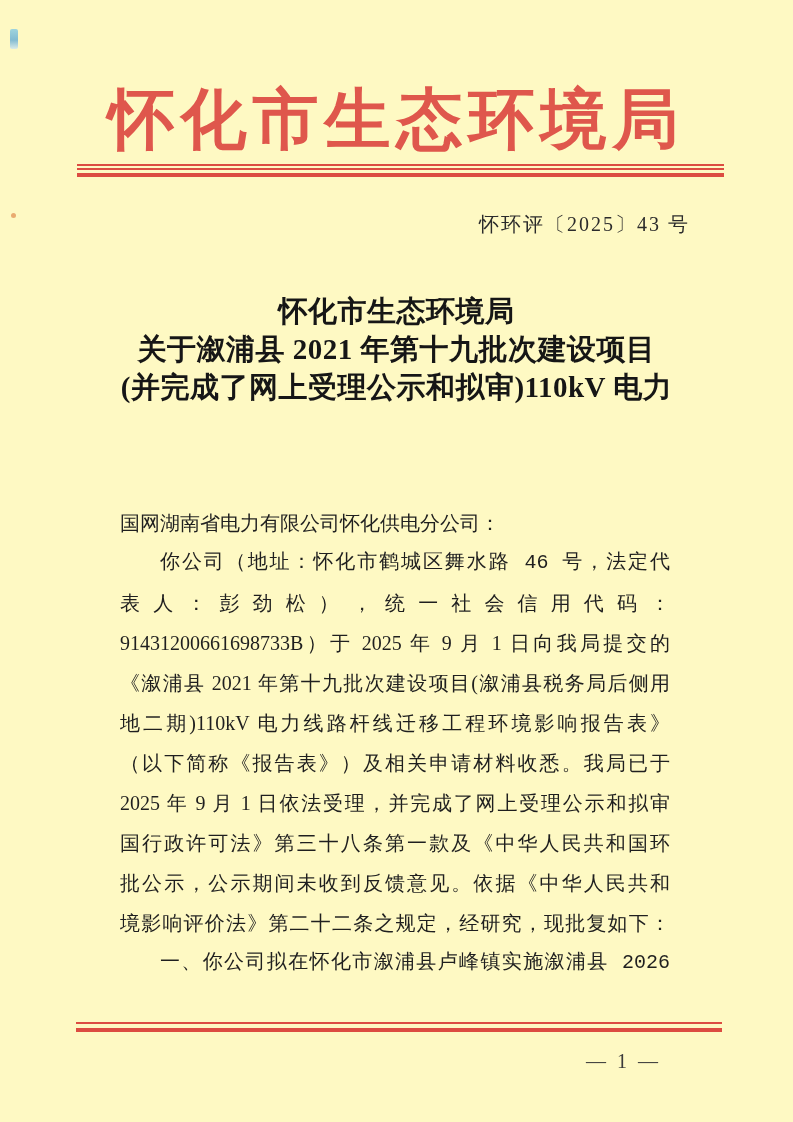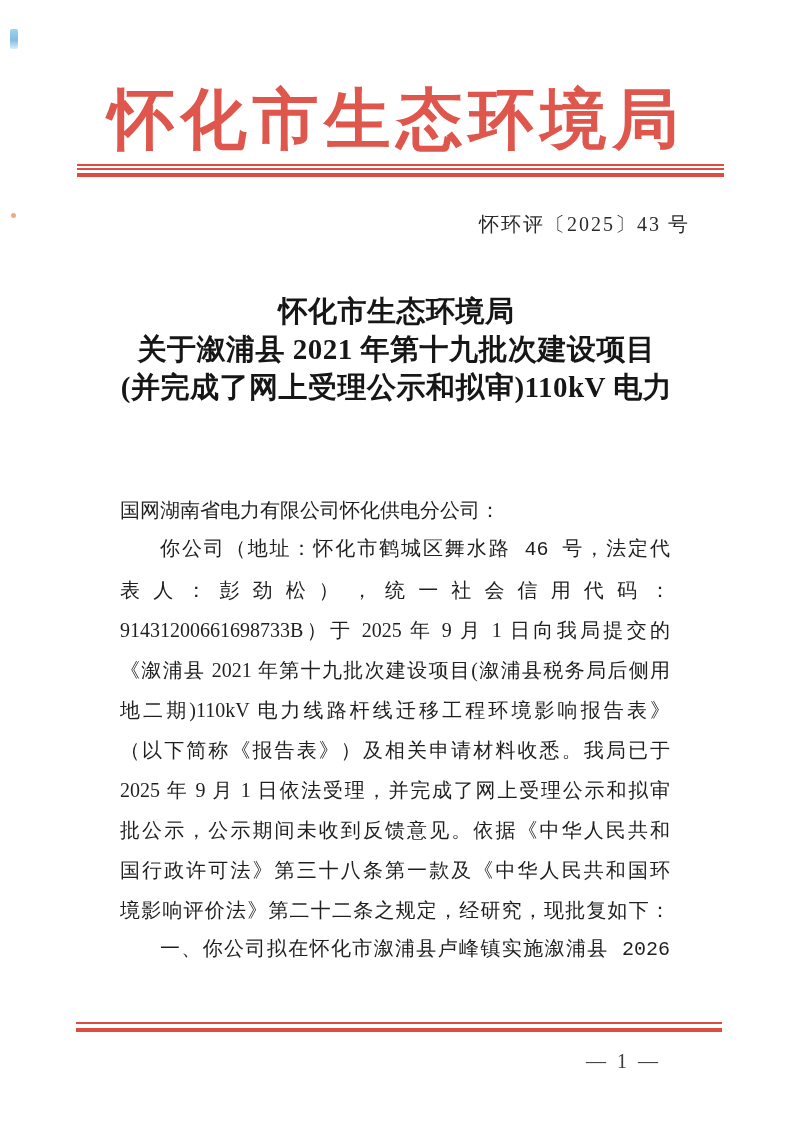--- a/index.html
+++ b/index.html
@@ -6,21 +6,21 @@
     margin: 0;
     padding: 0;
     background: #9a9a9a;
     font-family: "Liberation Serif", "DejaVu Serif", serif;
   }
   .page {
     position: relative;
     width: 793px;
     height: 1122px;
     margin: 0 auto;
-    background: #ffffff;
+    background: #fef9c3;
     overflow: hidden;
     color: #1f1f1f;
   }
 
   
   .agency-title {
     position: absolute;
     top: 84px;
     left: 0;
     width: 100%;
@@ -62,21 +62,21 @@
     font-size: 29px;
     font-weight: bold;
     line-height: 38px;
     color: #161616;
     letter-spacing: 0.5px;
   }
 
   
   .body-text {
     position: absolute;
-    top: 490px;
+    top: 503px;
     left: 120px;
     width: 550px;
     font-size: 20px;
     line-height: 40px;
     color: #1f1f1f;
   }
   .line {
     text-align: justify;
     text-align-last: justify;
     -moz-text-align-last: justify;
@@ -159,22 +159,22 @@
 
   <div class="body-text">
     <div class="line left">国网湖南省电力有限公司怀化供电分公司：</div>
     <div class="line indent">你公司（地址：怀化市鹤城区舞水路 46 号，法定代</div>
     <div class="line">表人：彭劲松），统一社会信用代码：</div>
     <div class="line">91431200661698733B）于 2025 年 9 月 1 日向我局提交的</div>
     <div class="line">《溆浦县 2021 年第十九批次建设项目(溆浦县税务局后侧用</div>
     <div class="line">地二期)110kV 电力线路杆线迁移工程环境影响报告表》</div>
     <div class="line">（以下简称《报告表》）及相关申请材料收悉。我局已于</div>
     <div class="line">2025 年 9 月 1 日依法受理，并完成了网上受理公示和拟审</div>
+    <div class="line">国行政许可法》第三十八条第一款及《中华人民共和国环</div>
     <div class="line">批公示，公示期间未收到反馈意见。依据《中华人民共和</div>
-    <div class="line">国行政许可法》第三十八条第一款及《中华人民共和国环</div>
     <div class="line">境影响评价法》第二十二条之规定，经研究，现批复如下：</div>
     <div class="line indent">一、你公司拟在怀化市溆浦县卢峰镇实施溆浦县 2026</div>
   </div>
 
   <div class="bottom-rule">
     <div class="r1"></div>
     <div class="r2"></div>
   </div>
 
   <div class="page-number">— 1 —</div>

